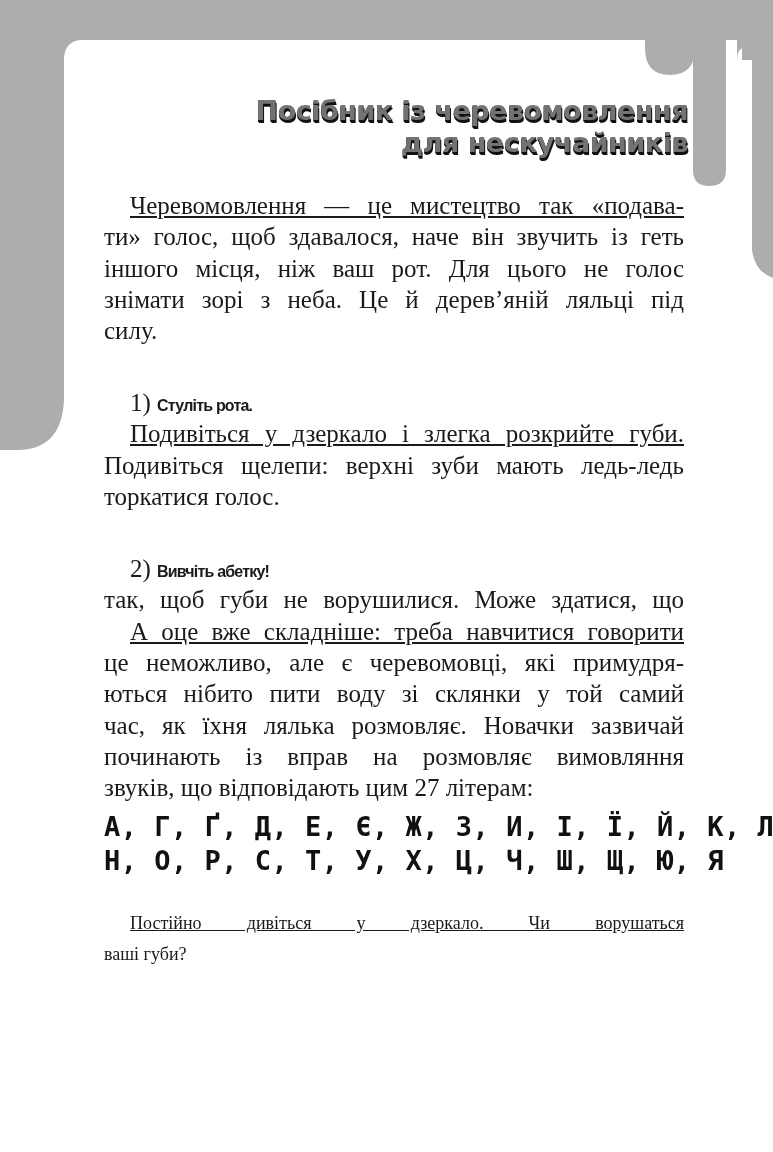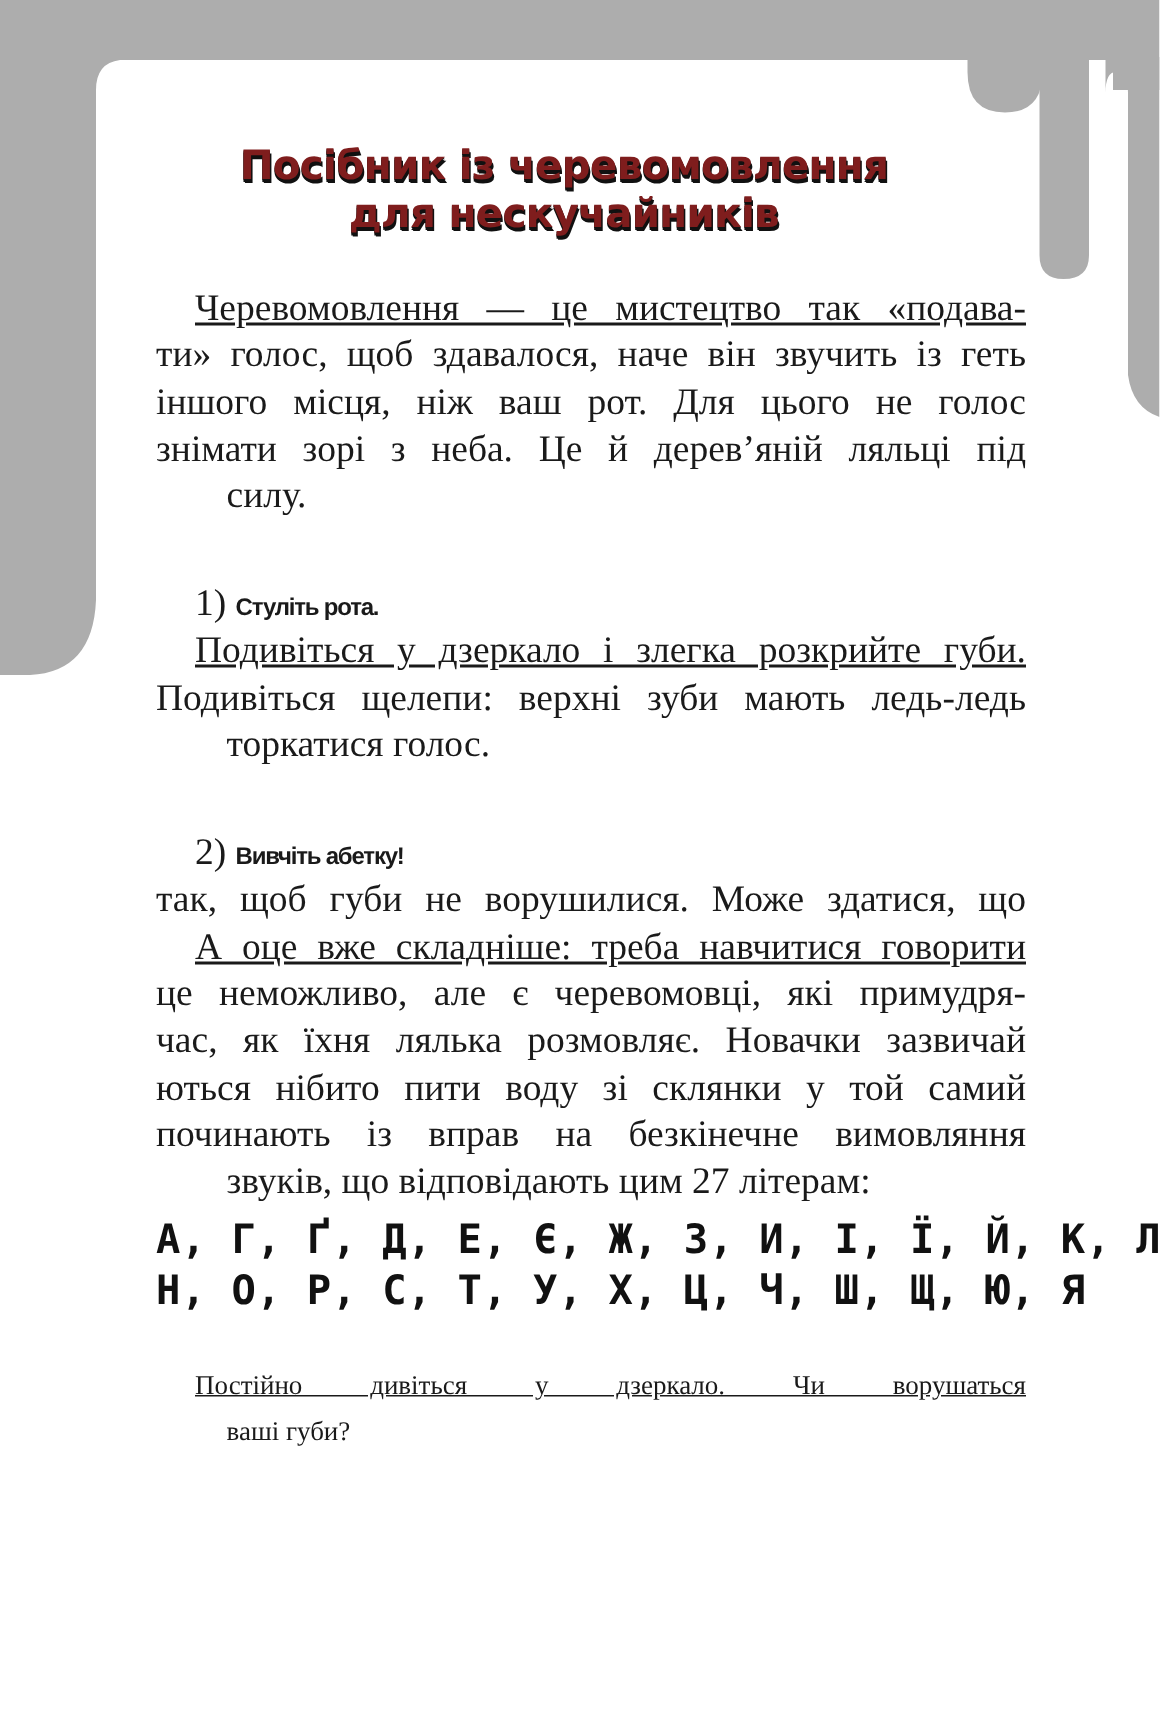--- a/index.html
+++ b/index.html
@@ -9,37 +9,37 @@
     font-family: "Liberation Serif", "DejaVu Serif", serif;
     color: #1a1a1a;
   }
   
   .frame { position: absolute; left: 0; top: 0; width: 773px; height: 1152px; z-index: 0; }
   .page {
     position: absolute; left: 64px; top: 40px; width: 709px; height: 1112px;
     z-index: 1;
   }
   .title {
-    position: absolute; left: 0; top: 55px; width: 624px; text-align: center;
+    position: absolute; left: 0; top: 55px; width: 624px; text-align: right;
     font-family: "DejaVu Sans", "Liberation Sans", sans-serif;
-    font-weight: bold; font-size: 27px; line-height: 32px; color: #7f1d1d;
+    font-weight: bold; font-size: 27px; line-height: 32px; color: #737373;
     letter-spacing: -0.5px;
     text-shadow: 0 1px 0 #111, 0 2px 0 #111, 1px 3px 0 #111;
   }
   .title span { display: block; }
   .body {
     position: absolute; left: 40px; top: 150px; width: 580px;
     font-size: 25px; line-height: 31.3px; text-align: justify;
     hyphens: manual;
   }
   .para { margin: 0; text-indent: 26px; }
   .para span { display: block; text-indent: 0; }
   .para span.first { text-indent: 26px; text-decoration: underline; }
   .line { display: block; text-align-last: justify; white-space: nowrap; }
-  .line.last { text-align-last: left; margin-left: 47px; }
+  .line.last { text-align-last: left; }
   .gap { height: 41px; }
   .step-head {
     display: block; padding-left: 26px; height: 31px;
   }
   .step-num { font-size: 25px; }
   .step-title {
     font-family: "Liberation Sans", "DejaVu Sans", sans-serif;
     font-weight: bold; font-size: 16px; letter-spacing: -0.8px;
   }
   .alphabet {
@@ -102,23 +102,23 @@
 
     <div class="step">
       <span class="step-head">
         <span class="step-num">2)</span>
         <span class="step-title">Вивчіть абетку!</span>
       </span>
       <div class="para">
         <span class="line">так, щоб губи не ворушилися. Може здатися, що</span>
         <span class="line first">А оце вже складніше: треба навчитися говорити</span>
         <span class="line">це неможливо, але є черевомовці, які примудря-</span>
+        <span class="line">ються нібито пити воду зі склянки у той самий</span>
         <span class="line">час, як їхня лялька розмовляє. Новачки зазвичай</span>
-        <span class="line">ються нібито пити воду зі склянки у той самий</span>
-        <span class="line">починають із вправ на безкінечне вимовляння</span>
+        <span class="line">починають із вправ на розмовляє вимовляння</span>
         <span class="line last">звуків, що відповідають цим 27 літерам:</span>
       </div>
     </div>
   </div>
 
   <div class="alphabet">
     <span class="row">А, Г, Ґ, Д, Е, Є, Ж, З, И, І, Ї, Й, К, Л,</span>
     <span class="row">Н, О, Р, С, Т, У, Х, Ц, Ч, Ш, Щ, Ю, Я</span>
   </div>
 

